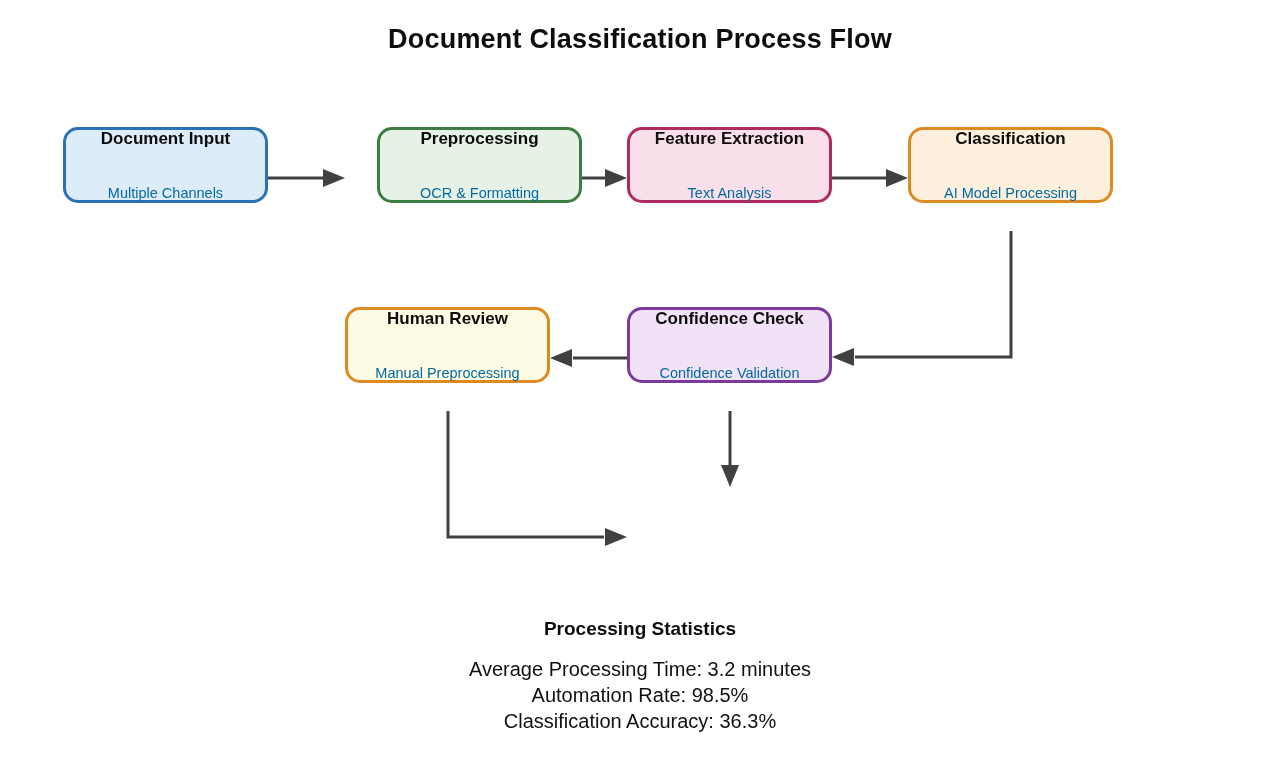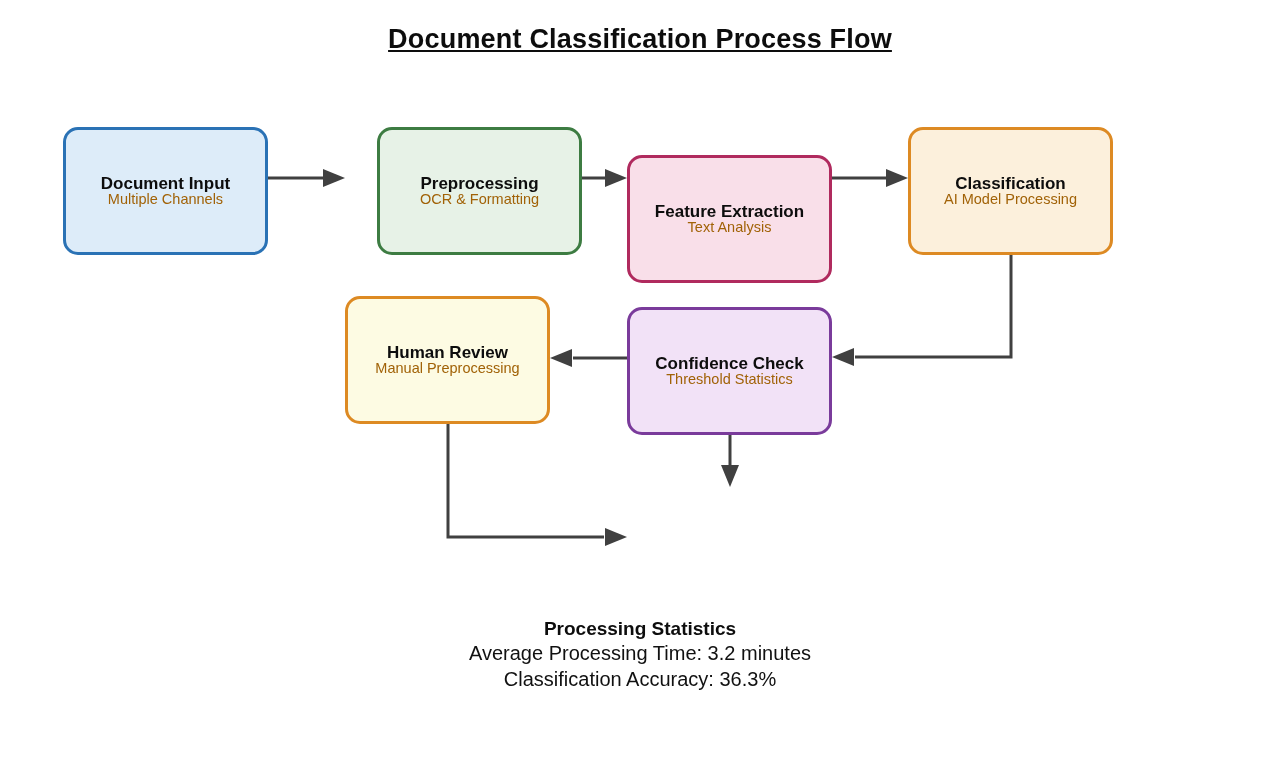--- a/index.html
+++ b/index.html
@@ -3,46 +3,45 @@
 <meta charset="utf-8">
 <style>
   html,body{margin:0;padding:0;background:#ffffff;}
   body{font-family:"Liberation Sans", sans-serif; color:#111;}
   .canvas{position:relative;width:1280px;height:768px;background:#ffffff;overflow:hidden;}
 
   .page-title{
     position:absolute; top:24px; left:0; width:1280px;
     text-align:center; font-size:27px; font-weight:bold; color:#0d0d0d;
     letter-spacing:0.2px;
-    text-decoration:underline;
   }
 
   .edges{position:absolute; left:0; top:0; width:1280px; height:768px; pointer-events:none;}
 
   .node{
-    position:absolute; width:205px; height:128px; box-sizing:border-box;
+    position:absolute; width:205px; height:76px; box-sizing:border-box;
     border:3px solid #000; border-radius:15px;
-    display:flex; flex-direction:column; align-items:center; justify-content:center; 
+    display:flex; flex-direction:column; align-items:center; justify-content:space-between; 
     text-align:center;
   }
   .node-title{font-size:17px; font-weight:bold; color:#0d0d0d; line-height:1;}
-  .node-subtitle{font-size:14.5px; color:#a16207; line-height:1;}
+  .node-subtitle{font-size:14.5px; color:#0369a1; line-height:1;}
 
   #n-document-input   {left:63px;  top:127px; border-color:#2a72b5; background:#ddecf9;}
   #n-preprocessing    {left:345px; top:127px; border-color:#3d7c42; background:#e7f2e7;margin-left:32px;}
-  #n-feature-extraction{left:627px; top:127px; border-color:#b02a5e; background:#f9dfe9;margin-top:28px;}
+  #n-feature-extraction{left:627px; top:127px; border-color:#b02a5e; background:#f9dfe9;}
   #n-classification   {left:908px; top:127px; border-color:#dd8a23; background:#fcf0dc;}
-  #n-human-review     {left:345px; top:296px; border-color:#dd8a23; background:#fdfbe3;}
+  #n-human-review     {left:345px; top:307px; border-color:#dd8a23; background:#fdfbe3;}
   #n-confidence-check {left:627px; top:307px; border-color:#7a3b9b; background:#f2e2f7;}
   #n-document-routing {left:627px; top:487px; border-color:#31408f; background:#e6e9f7;}
 
   .stats{
     position:absolute; left:0; top:618px; width:1280px; text-align:center;
   }
-  .stats-heading{font-size:19px; font-weight:bold; color:#0d0d0d; }
+  .stats-heading{font-size:19px; font-weight:bold; color:#0d0d0d; margin-bottom:16px;}
   .stats-line{font-size:20px; color:#111; line-height:26px;}
 </style>
 </head>
 <body>
 
 <div class="canvas">
 
   <div class="page-title">Document Classification Process Flow</div>
 
   <svg class="edges" width="1280" height="768" viewBox="0 0 1280 768" xmlns="http://www.w3.org/2000/svg">
@@ -81,28 +80,29 @@
     <div class="node-subtitle">Text Analysis</div>
   </div>
 
   <div class="node" id="n-classification">
     <div class="node-title">Classification</div>
     <div class="node-subtitle">AI Model Processing</div>
   </div>
 
   <div class="node" id="n-confidence-check">
     <div class="node-title">Confidence Check</div>
-    <div class="node-subtitle">Threshold Statistics</div>
+    <div class="node-subtitle">Confidence Validation</div>
   </div>
 
   <div class="node" id="n-human-review">
     <div class="node-title">Human Review</div>
     <div class="node-subtitle">Manual Preprocessing</div>
   </div>
 
 
   <div class="stats">
     <div class="stats-heading">Processing Statistics</div>
     <div class="stats-line">Average Processing Time: 3.2 minutes</div>
+    <div class="stats-line">Automation Rate: 98.5%</div>
     <div class="stats-line">Classification Accuracy: 36.3%</div>
   </div>
 
 </div>
 
 </body></html>

